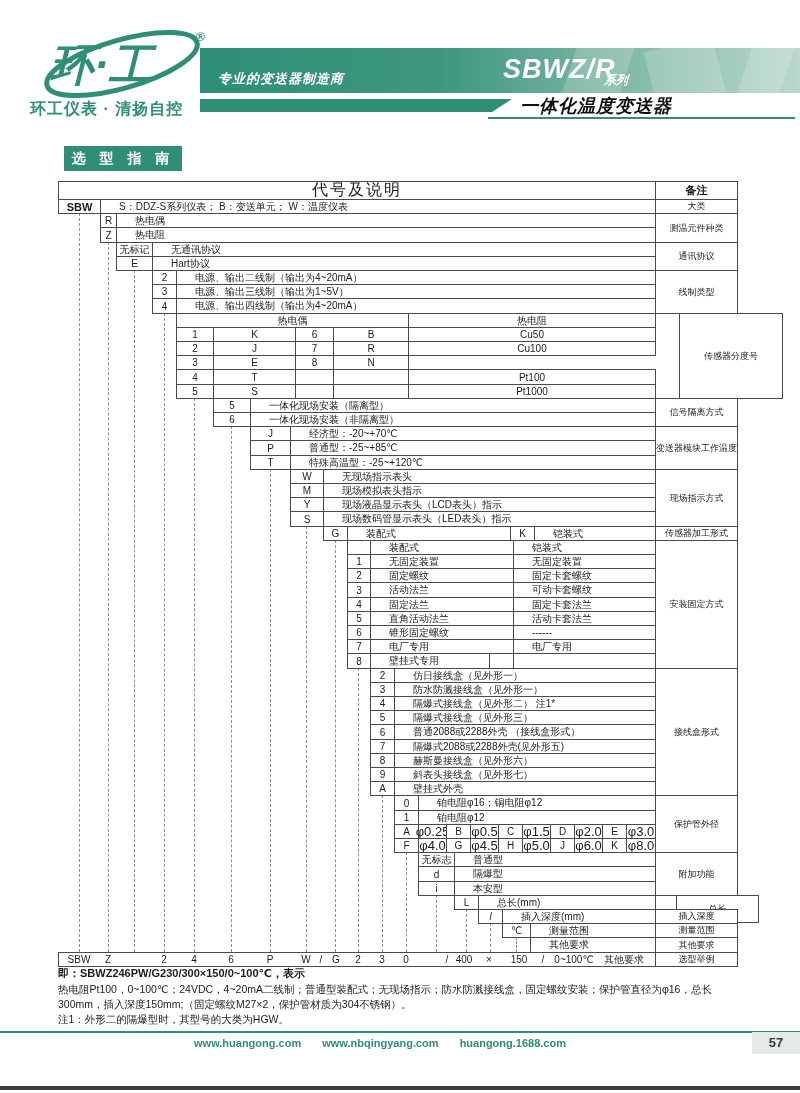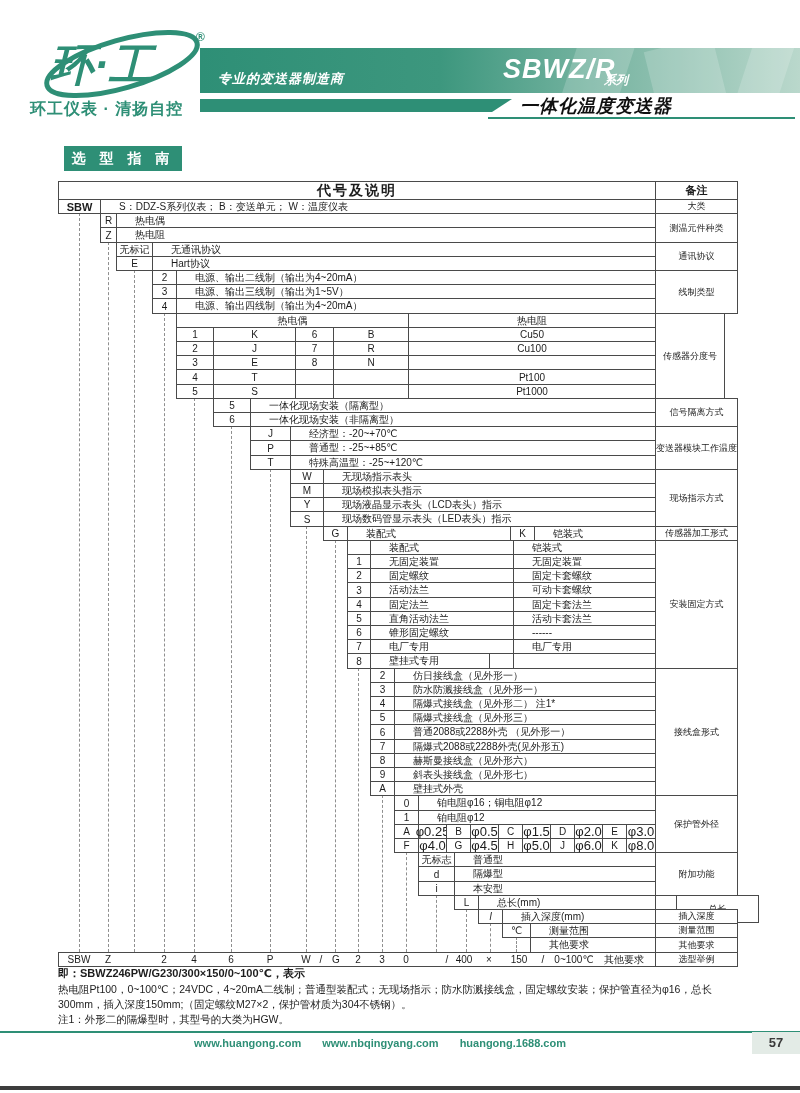--- a/index.html
+++ b/index.html
@@ -22,21 +22,21 @@
   #section-badge{position:absolute;left:64px;top:146px;width:118px;height:25px;background:#2E8F76;color:#ffffff;
                  font-size:14px;font-weight:bold;letter-spacing:5px;text-align:center;line-height:25px;}
   
   #table-area{position:absolute;left:0;top:0;width:800px;height:1093px;}
   .cell{position:absolute;box-sizing:border-box;border:1px solid #4a4a4a;background:#ffffff;
         font-size:10px;white-space:nowrap;overflow:visible;z-index:1;display:flex;align-items:center;justify-content:center;}
   .cell.left{justify-content:flex-start;padding-left:18px;}
   .cell.bold{font-weight:bold;font-size:11px;}
   .cell.small{font-size:13px;}
   .cell.ital{font-style:italic;}
-  .cell.hdr{font-weight:bold;font-size:14px;letter-spacing:2px;}
+  .cell.hdr{font-weight:normal;font-size:16px;letter-spacing:2px;}
   .remark{position:absolute;box-sizing:border-box;border:1px solid #4a4a4a;background:#ffffff;z-index:1;
           font-size:9px;display:flex;align-items:center;justify-content:center;text-align:center;white-space:nowrap;}
   .dash{position:absolute;width:0;border-left:1px dashed #8f8f8f;z-index:0;}
   .token{position:absolute;transform:translateX(-50%);font-size:10px;white-space:nowrap;z-index:2;}
   
   .note{position:absolute;left:58px;width:690px;font-size:10.5px;color:#1c1c1c;white-space:nowrap;}
   .note.bold{font-weight:bold;font-size:11px;}
   #footer-line{position:absolute;left:0;top:1031px;width:800px;height:2px;background:#2E8F76;}
   #footer-links{position:absolute;left:0;top:1037px;width:760px;text-align:center;font-size:11px;font-weight:bold;color:#2E8F76;}
   #footer-links span{margin:0 9px;}
@@ -182,21 +182,21 @@
     <div class="cell left" style="left: 513px; top: 653px; width: 143px; height: 16px;"></div>
     <div class="cell" style="left: 370px; top: 668px; width: 25px; height: 15px;">2</div>
     <div class="cell left" style="left: 394px; top: 668px; width: 262px; height: 15px;">仿日接线盒（见外形一）</div>
     <div class="cell" style="left: 370px; top: 682px; width: 25px; height: 15px;">3</div>
     <div class="cell left" style="left: 394px; top: 682px; width: 262px; height: 15px;">防水防溅接线盒（见外形一）</div>
     <div class="cell" style="left: 370px; top: 696px; width: 25px; height: 15px;">4</div>
     <div class="cell left" style="left: 394px; top: 696px; width: 262px; height: 15px;">隔爆式接线盒（见外形二） 注1*</div>
     <div class="cell" style="left: 370px; top: 710px; width: 25px; height: 15px;">5</div>
     <div class="cell left" style="left: 394px; top: 710px; width: 262px; height: 15px;">隔爆式接线盒（见外形三）</div>
     <div class="cell" style="left: 370px; top: 724px; width: 25px; height: 16px;">6</div>
-    <div class="cell left" style="left: 394px; top: 724px; width: 262px; height: 16px;">普通2088或2288外壳 （见外形一）</div>
+    <div class="cell left" style="left: 394px; top: 724px; width: 262px; height: 16px;">普通2088或2288外壳 （接线盒形式）</div>
     <div class="cell" style="left: 370px; top: 739px; width: 25px; height: 15px;">7</div>
     <div class="cell left" style="left: 394px; top: 739px; width: 262px; height: 15px;">隔爆式2088或2288外壳(见外形五)</div>
     <div class="cell" style="left: 370px; top: 753px; width: 25px; height: 15px;">8</div>
     <div class="cell left" style="left: 394px; top: 753px; width: 262px; height: 15px;">赫斯曼接线盒（见外形六）</div>
     <div class="cell" style="left: 370px; top: 767px; width: 25px; height: 15px;">9</div>
     <div class="cell left" style="left: 394px; top: 767px; width: 262px; height: 15px;">斜表头接线盒（见外形七）</div>
     <div class="cell" style="left: 370px; top: 781px; width: 25px; height: 15px;">A</div>
     <div class="cell left" style="left: 394px; top: 781px; width: 262px; height: 15px;">壁挂式外壳</div>
     <div class="cell" style="left: 394px; top: 795px; width: 25px; height: 16px;">0</div>
     <div class="cell left" style="left: 418px; top: 795px; width: 238px; height: 16px;">铂电阻φ16；铜电阻φ12</div>
@@ -232,21 +232,21 @@
     <div class="cell left" style="left: 478px; top: 895px; width: 178px; height: 15px;">总长(mm)</div>
     <div class="cell ital" style="left: 478px; top: 909px; width: 25px; height: 15px;">l</div>
     <div class="cell left" style="left: 502px; top: 909px; width: 154px; height: 15px;">插入深度(mm)</div>
     <div class="cell" style="left: 502px; top: 923px; width: 29px; height: 15px;">℃</div>
     <div class="cell left" style="left: 530px; top: 923px; width: 126px; height: 15px;">测量范围</div>
     <div class="cell left" style="left: 530px; top: 937px; width: 126px; height: 16px;">其他要求</div>
     <div class="remark" style="left: 655px; top: 199px; width: 83px; height: 15px;">大类</div>
     <div class="remark" style="left: 655px; top: 213px; width: 83px; height: 30px;">测温元件种类</div>
     <div class="remark" style="left: 655px; top: 242px; width: 83px; height: 29px;">通讯协议</div>
     <div class="remark" style="left: 655px; top: 270px; width: 83px; height: 44px;">线制类型</div>
-    <div class="remark" style="left: 655px; top: 313px; width: 70px; height: 86px;">传感器分度号</div>
+    <div class="remark" style="left: 679px; top: 313px; width: 104px; height: 86px;">传感器分度号</div>
     <div class="remark" style="left: 655px; top: 398px; width: 83px; height: 29px;">信号隔离方式</div>
     <div class="remark" style="left: 655px; top: 426px; width: 83px; height: 44px;">变送器模块工作温度</div>
     <div class="remark" style="left: 655px; top: 469px; width: 83px; height: 58px;">现场指示方式</div>
     <div class="remark" style="left: 655px; top: 526px; width: 83px; height: 15px;">传感器加工形式</div>
     <div class="remark" style="left: 655px; top: 540px; width: 83px; height: 129px;">安装固定方式</div>
     <div class="remark" style="left: 655px; top: 668px; width: 83px; height: 128px;">接线盒形式</div>
     <div class="remark" style="left: 655px; top: 795px; width: 83px; height: 58px;">保护管外径</div>
     <div class="remark" style="left: 655px; top: 852px; width: 83px; height: 44px;">附加功能</div>
     <div class="remark" style="left: 655px; top: 895px; width: 83px; height: 28px; margin-left: 21px;">总长</div>
     <div class="remark" style="left: 655px; top: 909px; width: 83px; height: 15px;">插入深度</div>

